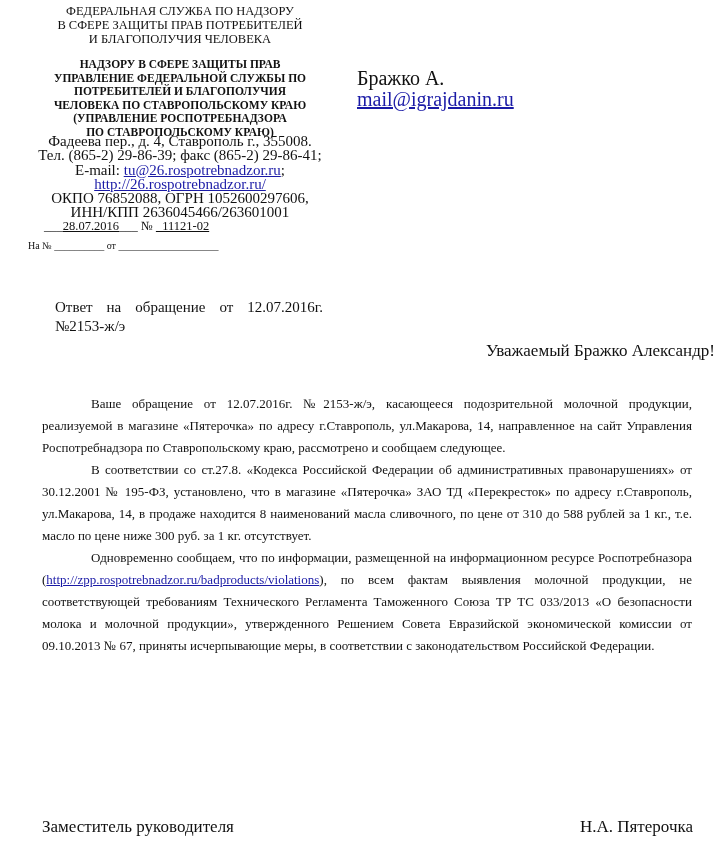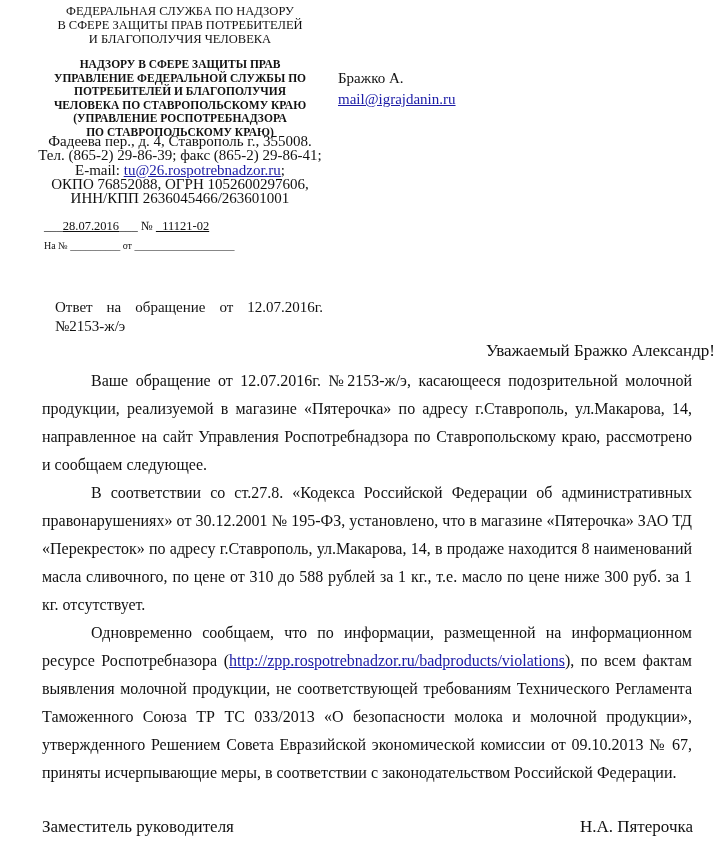--- a/index.html
+++ b/index.html
@@ -20,37 +20,37 @@
   .hdr-contacts {
     left: 20px; top: 134px; width: 320px; text-align: center;
     font-size: 15px; line-height: 14.3px;
   }
   a.link { color: #1a1aa6; text-decoration: underline; }
   .date-line {
     left: 44px; top: 219px; font-size: 12.5px; line-height: 14px;
   }
   .date-line .u { text-decoration: underline; margin-top: 16px; }
   .ref-line {
-    left: 44px; top: 240px; font-size: 10px; line-height: 12px;
+    left: 28px; top: 240px; font-size: 10px; line-height: 12px;
   }
   .recipient {
-    left: 338px; top: 68px; font-size: 15px; line-height: 21px;
+    left: 357px; top: 68px; font-size: 20px; line-height: 21px;
   }
   .subject {
     left: 55px; top: 298px; width: 268px; font-size: 15px; line-height: 19px;
     text-align: justify; text-align-last: justify;
   }
   .subject .l2 { text-align-last: left; }
   .greeting {
     left: 0; top: 341px; width: 715px; text-align: right;
     font-size: 17px; line-height: 20px;
   }
   .body-text {
-    left: 42px; top: 367px; width: 650px;
-    font-size: 16px; line-height: 28px; text-align: justify;
+    left: 42px; top: 393px; width: 650px;
+    font-size: 13px; line-height: 22px; text-align: justify;
   }
   .body-text p { margin: 0; text-indent: 49px; }
   .sig-title {
     left: 42px; top: 817px; font-size: 17px; line-height: 20px;
   }
   .sig-name {
     right: 22px; top: 817px; font-size: 17px; line-height: 20px;
   }
 </style>
 </head>
@@ -68,20 +68,21 @@
   <div>ПОТРЕБИТЕЛЕЙ И БЛАГОПОЛУЧИЯ</div>
   <div>ЧЕЛОВЕКА ПО СТАВРОПОЛЬСКОМУ КРАЮ</div>
   <div>(УПРАВЛЕНИЕ РОСПОТРЕБНАДЗОРА</div>
   <div>ПО СТАВРОПОЛЬСКОМУ КРАЮ)</div>
 </div>
 
 <div class="abs hdr-contacts">
   <div>Фадеева пер., д. 4, Ставрополь г., 355008.</div>
   <div>Тел. (865-2) 29-86-39; факс (865-2) 29-86-41;</div>
   <div><span>E-mail: </span><a class="link">tu@26.rospotrebnadzor.ru</a><span>;</span></div>
+  <div><a class="link">http://26.rospotrebnadzor.ru/</a></div>
   <div>ОКПО 76852088, ОГРН 1052600297606,</div>
   <div>ИНН/КПП 2636045466/263601001</div>
 </div>
 
 <div class="abs date-line"><span>___</span><span class="u">28.07.2016</span><span>___</span><span> № </span><span class="u">_11121-02</span></div>
 
 <div class="abs ref-line"><span>На № </span><span>__________</span><span> от </span><span>____________________</span></div>
 
 <div class="abs recipient">
   <div>Бражко А.</div>

